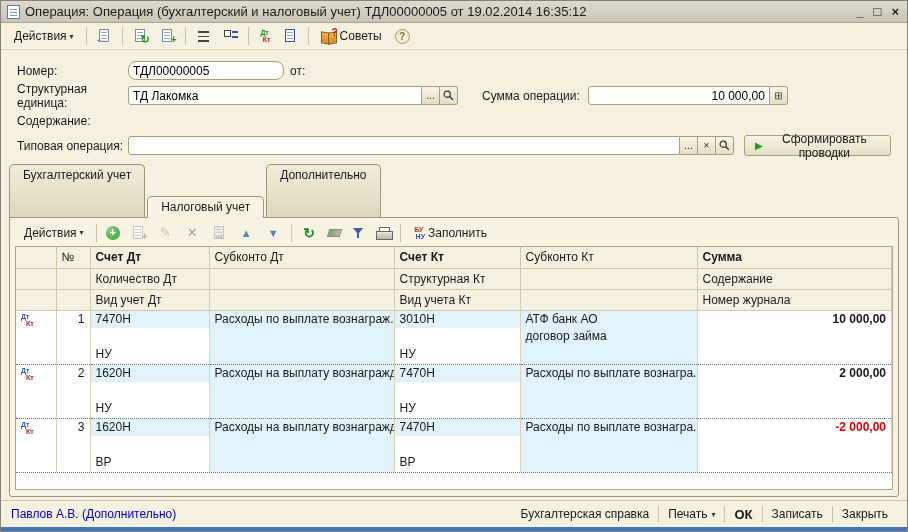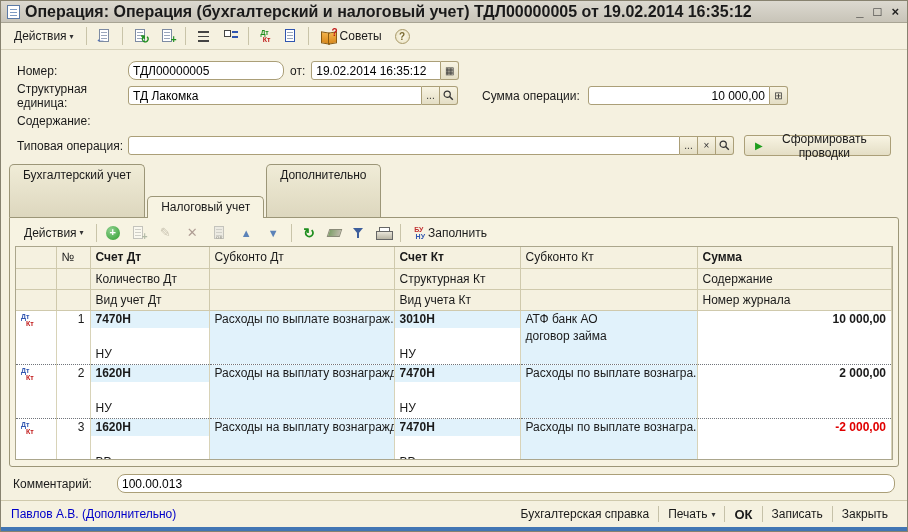--- a/index.html
+++ b/index.html
@@ -8,21 +8,21 @@
             display:flex; flex-direction:column; overflow:hidden; }
 
   
   .titlebar { height:22px; flex:0 0 22px; display:flex; align-items:center; gap:5px;
               padding:0 6px; background:linear-gradient(#DCD9D0,#C8C4B8);
               border-bottom:1px solid #A8A494; }
   .win-icon { width:13px; height:14px; background:#fff; border:1px solid #5B7AA6;
               position:relative; flex:0 0 13px; }
   .win-icon::after { content:""; position:absolute; left:2px; right:2px; top:3px; height:7px;
               background:repeating-linear-gradient(#7E9CC4 0 1px,#0000 1px 3px); }
-  .title-text { font-size:16px; font-weight:bold; color:#1A1A1A; white-space:nowrap;
+  .title-text { font-size:13px; font-weight:normal; color:#1A1A1A; white-space:nowrap;
               overflow:hidden; flex:1; }
   .win-controls { display:flex; gap:10px; font-size:13px; font-weight:bold; color:#222;
               padding-right:2px; }
   .win-controls span { cursor:default; line-height:14px; }
 
   
   .toolbar { height:27px; flex:0 0 27px; display:flex; align-items:center; gap:2px;
              padding:0 6px; background:#F5F1E0; border-bottom:1px solid #D8D3BC; }
   .tb-btn { height:22px; min-width:22px; display:flex; align-items:center; justify-content:center;
             gap:3px; background:transparent; border:1px solid transparent; font-size:12px;
@@ -107,21 +107,21 @@
   .table-wrap { flex:1; border:1px solid #ABA68C; background:#fff; overflow:hidden; }
   table.grid { border-collapse:collapse; table-layout:fixed; width:100%; font-size:12px; color:#1A1A1A; }
   .grid col.c0{width:40px} .grid col.c1{width:34px} .grid col.c2{width:119px}
   .grid col.c3{width:185px} .grid col.c4{width:126px} .grid col.c5{width:177px}
   .grid thead td { background:#F5F1E0; border-right:1px solid #CFC9AC; border-bottom:1px solid #CFC9AC;
          height:21px; padding:1px 5px; font-weight:normal; vertical-align:middle; }
   .grid thead td.hb { font-weight:bold; }
   .grid tbody td { border-right:1px solid #D8D3B8; height:18px; padding:0 5px; vertical-align:top;
          line-height:17px; overflow:hidden; white-space:nowrap; }
   .grid td.blue { background:#E1F2FB; }
-  .grid td.bold { font-weight:bold; }
+  .grid td.bold { font-weight:normal; }
   .grid td.sum { text-align:right; font-weight:bold; }
   .grid td.neg { color:#E00000; }
   .grid tr.rg-top td { border-top:1px dotted #70747A; }
   .tbl-end { border-top:1px dotted #70747A; }
   .dtkt-row { display:flex; flex-direction:column; font-size:7px; font-weight:bold; line-height:7px; padding-top:2px; }
   .dtkt-row i { font-style:normal; color:#3055B0; }
   .dtkt-row i:last-child { color:#C01818; margin-left:5px; }
   .c-num { text-align:right; }
 
   
@@ -214,26 +214,20 @@
     <button class="tb-btn">
       <span class="help-circ">?</span>
     </button>
   </div>
 
   <div class="form">
     <div class="frow">
       <span class="flabel">Номер:</span>
       <input class="tf" style="width: 156px;" value="ТДЛ00000005">
       <span class="flabel" style="width:auto;flex:0 0 auto;margin:0 6px;">от:</span>
-      <span class="field" style="width:148px;">
-        <input class="tf" style="flex: 1 1 0%; min-width: 0px;" value="19.02.2014 16:35:12">
-        <button class="fbtn">
-            <span>▦</span>
-          </button>
-      </span>
     </div>
     <div class="frow">
       <span class="flabel">Структурная единица:</span>
       <span class="field" style="width:330px;">
         <input class="tf" style="flex: 1 1 0%; min-width: 0px;" value="ТД Лакомка">
         <button class="fbtn">
             <span>...</span>
           </button>
         <button class="fbtn">
             <svg class="mag" viewBox="0 0 11 11">
@@ -475,24 +469,20 @@
               <td>ВР</td>
               <td>ВР</td>
               <td></td>
             </tr>
         </tbody>
       </table>
       <div class="tbl-end"></div>
     </div>
   </div>
 
-  <div class="comment-row">
-    <span class="flabel">Комментарий:</span>
-    <input class="tf" value="100.00.013" style="">
-  </div>
 
   <div class="footer">
     <span class="user">Павлов А.В. (Дополнительно)</span>
     <span class="fgroup">
       <button class="flat-btn">Бухгалтерская справка</button>
       <span class="vsep"></span>
       <button class="flat-btn">
         <span>Печать</span>
         <span class="caret">▾</span>
       </button>

